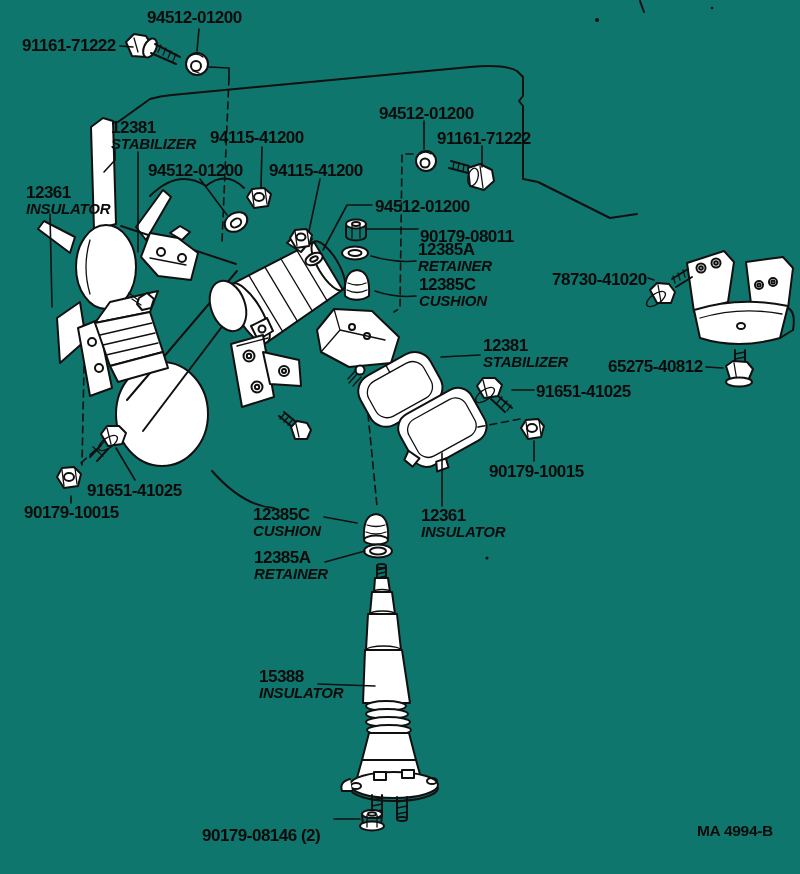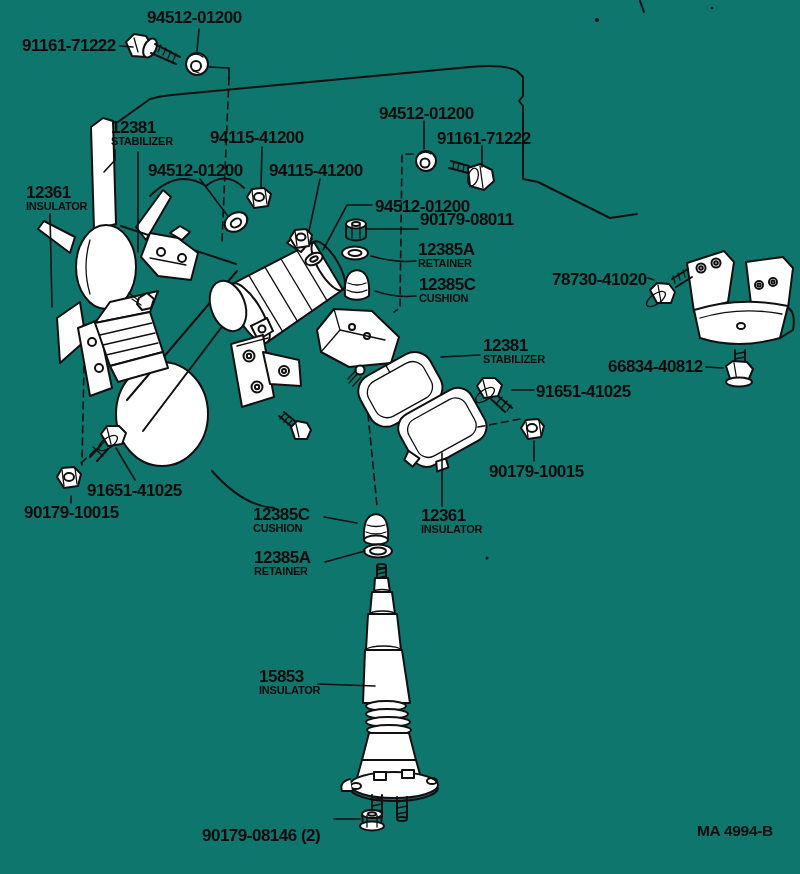--- a/index.html
+++ b/index.html
@@ -1,21 +1,21 @@
 <!DOCTYPE html>
 <html><head>
 <meta charset="utf-8">
 <style>
   html,body{margin:0;padding:0;background:#fff;}
   .canvas{position:relative;width:800px;height:874px;background:#0f766e;overflow:hidden;
           font-family:"Liberation Sans",sans-serif;}
   .art{position:absolute;left:0;top:0;}
   .lbl{position:absolute;font-weight:bold;font-size:17px;line-height:1.02;
        letter-spacing:-0.5px;color:#0b0b0b;white-space:nowrap;}
-  .lbl .sub{display:block;font-size:11px;letter-spacing:-0.2px;}
+  .lbl .sub{display:block;font-size:15px;letter-spacing:-0.2px;font-style:italic;}
   .code{position:absolute;font-weight:bold;font-size:15.5px;color:#0b0b0b;
         letter-spacing:-0.3px;white-space:nowrap;}
   
   .s{stroke:#101010;stroke-width:2;fill:none;stroke-linecap:round;stroke-linejoin:round;}
   .sw{stroke:#101010;stroke-width:2;fill:#ffffff;stroke-linecap:round;stroke-linejoin:round;}
   .t{stroke:#101010;stroke-width:1.3;fill:none;stroke-linecap:round;}
   .lead{stroke:#101010;stroke-width:1.6;fill:none;stroke-linecap:round;stroke-linejoin:round;}
   .dash{stroke:#101010;stroke-width:1.6;fill:none;stroke-dasharray:7 5;stroke-linecap:round;}
   .blk{fill:#101010;stroke:none;}
 </style>
@@ -341,31 +341,31 @@
 <div class="lbl" style="left:147px;top:9px"><span>94512-01200</span><span class="sub"></span></div>
 <div class="lbl" style="left:22px;top:37px"><span>91161-71222</span><span class="sub"></span></div>
 <div class="lbl" style="left:111px;top:119px"><span>12381</span><span class="sub">STABILIZER</span></div>
 <div class="lbl" style="left:210px;top:129px"><span>94115-41200</span><span class="sub"></span></div>
 <div class="lbl" style="left:26px;top:184px"><span>12361</span><span class="sub">INSULATOR</span></div>
 <div class="lbl" style="left:148px;top:162px"><span>94512-01200</span><span class="sub"></span></div>
 <div class="lbl" style="left:269px;top:162px"><span>94115-41200</span><span class="sub"></span></div>
 <div class="lbl" style="left:379px;top:105px"><span>94512-01200</span><span class="sub"></span></div>
 <div class="lbl" style="left:437px;top:130px"><span>91161-71222</span><span class="sub"></span></div>
 <div class="lbl" style="left:375px;top:198px"><span>94512-01200</span><span class="sub"></span></div>
-<div class="lbl" style="left:420px;top:211px"><span>90179-08011</span><span class="sub"></span></div>
+<div class="lbl" style="left:420px;top:228px"><span>90179-08011</span><span class="sub"></span></div>
 <div class="lbl" style="left:418px;top:241px"><span>12385A</span><span class="sub">RETAINER</span></div>
 <div class="lbl" style="left:419px;top:276px"><span>12385C</span><span class="sub">CUSHION</span></div>
 <div class="lbl" style="left:552px;top:271px"><span>78730-41020</span><span class="sub"></span></div>
 <div class="lbl" style="left:483px;top:337px"><span>12381</span><span class="sub">STABILIZER</span></div>
-<div class="lbl" style="left:608px;top:358px"><span>66834-40812</span><span class="sub"></span></div>
+<div class="lbl" style="left:608px;top:358px"><span>65275-40812</span><span class="sub"></span></div>
 <div class="lbl" style="left:536px;top:383px"><span>91651-41025</span><span class="sub"></span></div>
 <div class="lbl" style="left:489px;top:463px"><span>90179-10015</span><span class="sub"></span></div>
 <div class="lbl" style="left:421px;top:507px"><span>12361</span><span class="sub">INSULATOR</span></div>
 <div class="lbl" style="left:253px;top:506px"><span>12385C</span><span class="sub">CUSHION</span></div>
 <div class="lbl" style="left:254px;top:549px"><span>12385A</span><span class="sub">RETAINER</span></div>
 <div class="lbl" style="left:87px;top:482px"><span>91651-41025</span><span class="sub"></span></div>
 <div class="lbl" style="left:24px;top:504px"><span>90179-10015</span><span class="sub"></span></div>
-<div class="lbl" style="left:259px;top:668px"><span>15853</span><span class="sub">INSULATOR</span></div>
+<div class="lbl" style="left:259px;top:668px"><span>15388</span><span class="sub">INSULATOR</span></div>
 <div class="lbl" style="left:202px;top:827px"><span>90179-08146 (2)</span><span class="sub"></span></div>
 
 <div class="code" style="left:697px;top:822px">MA 4994-B</div>
 
 </div>
 
 </body></html>

